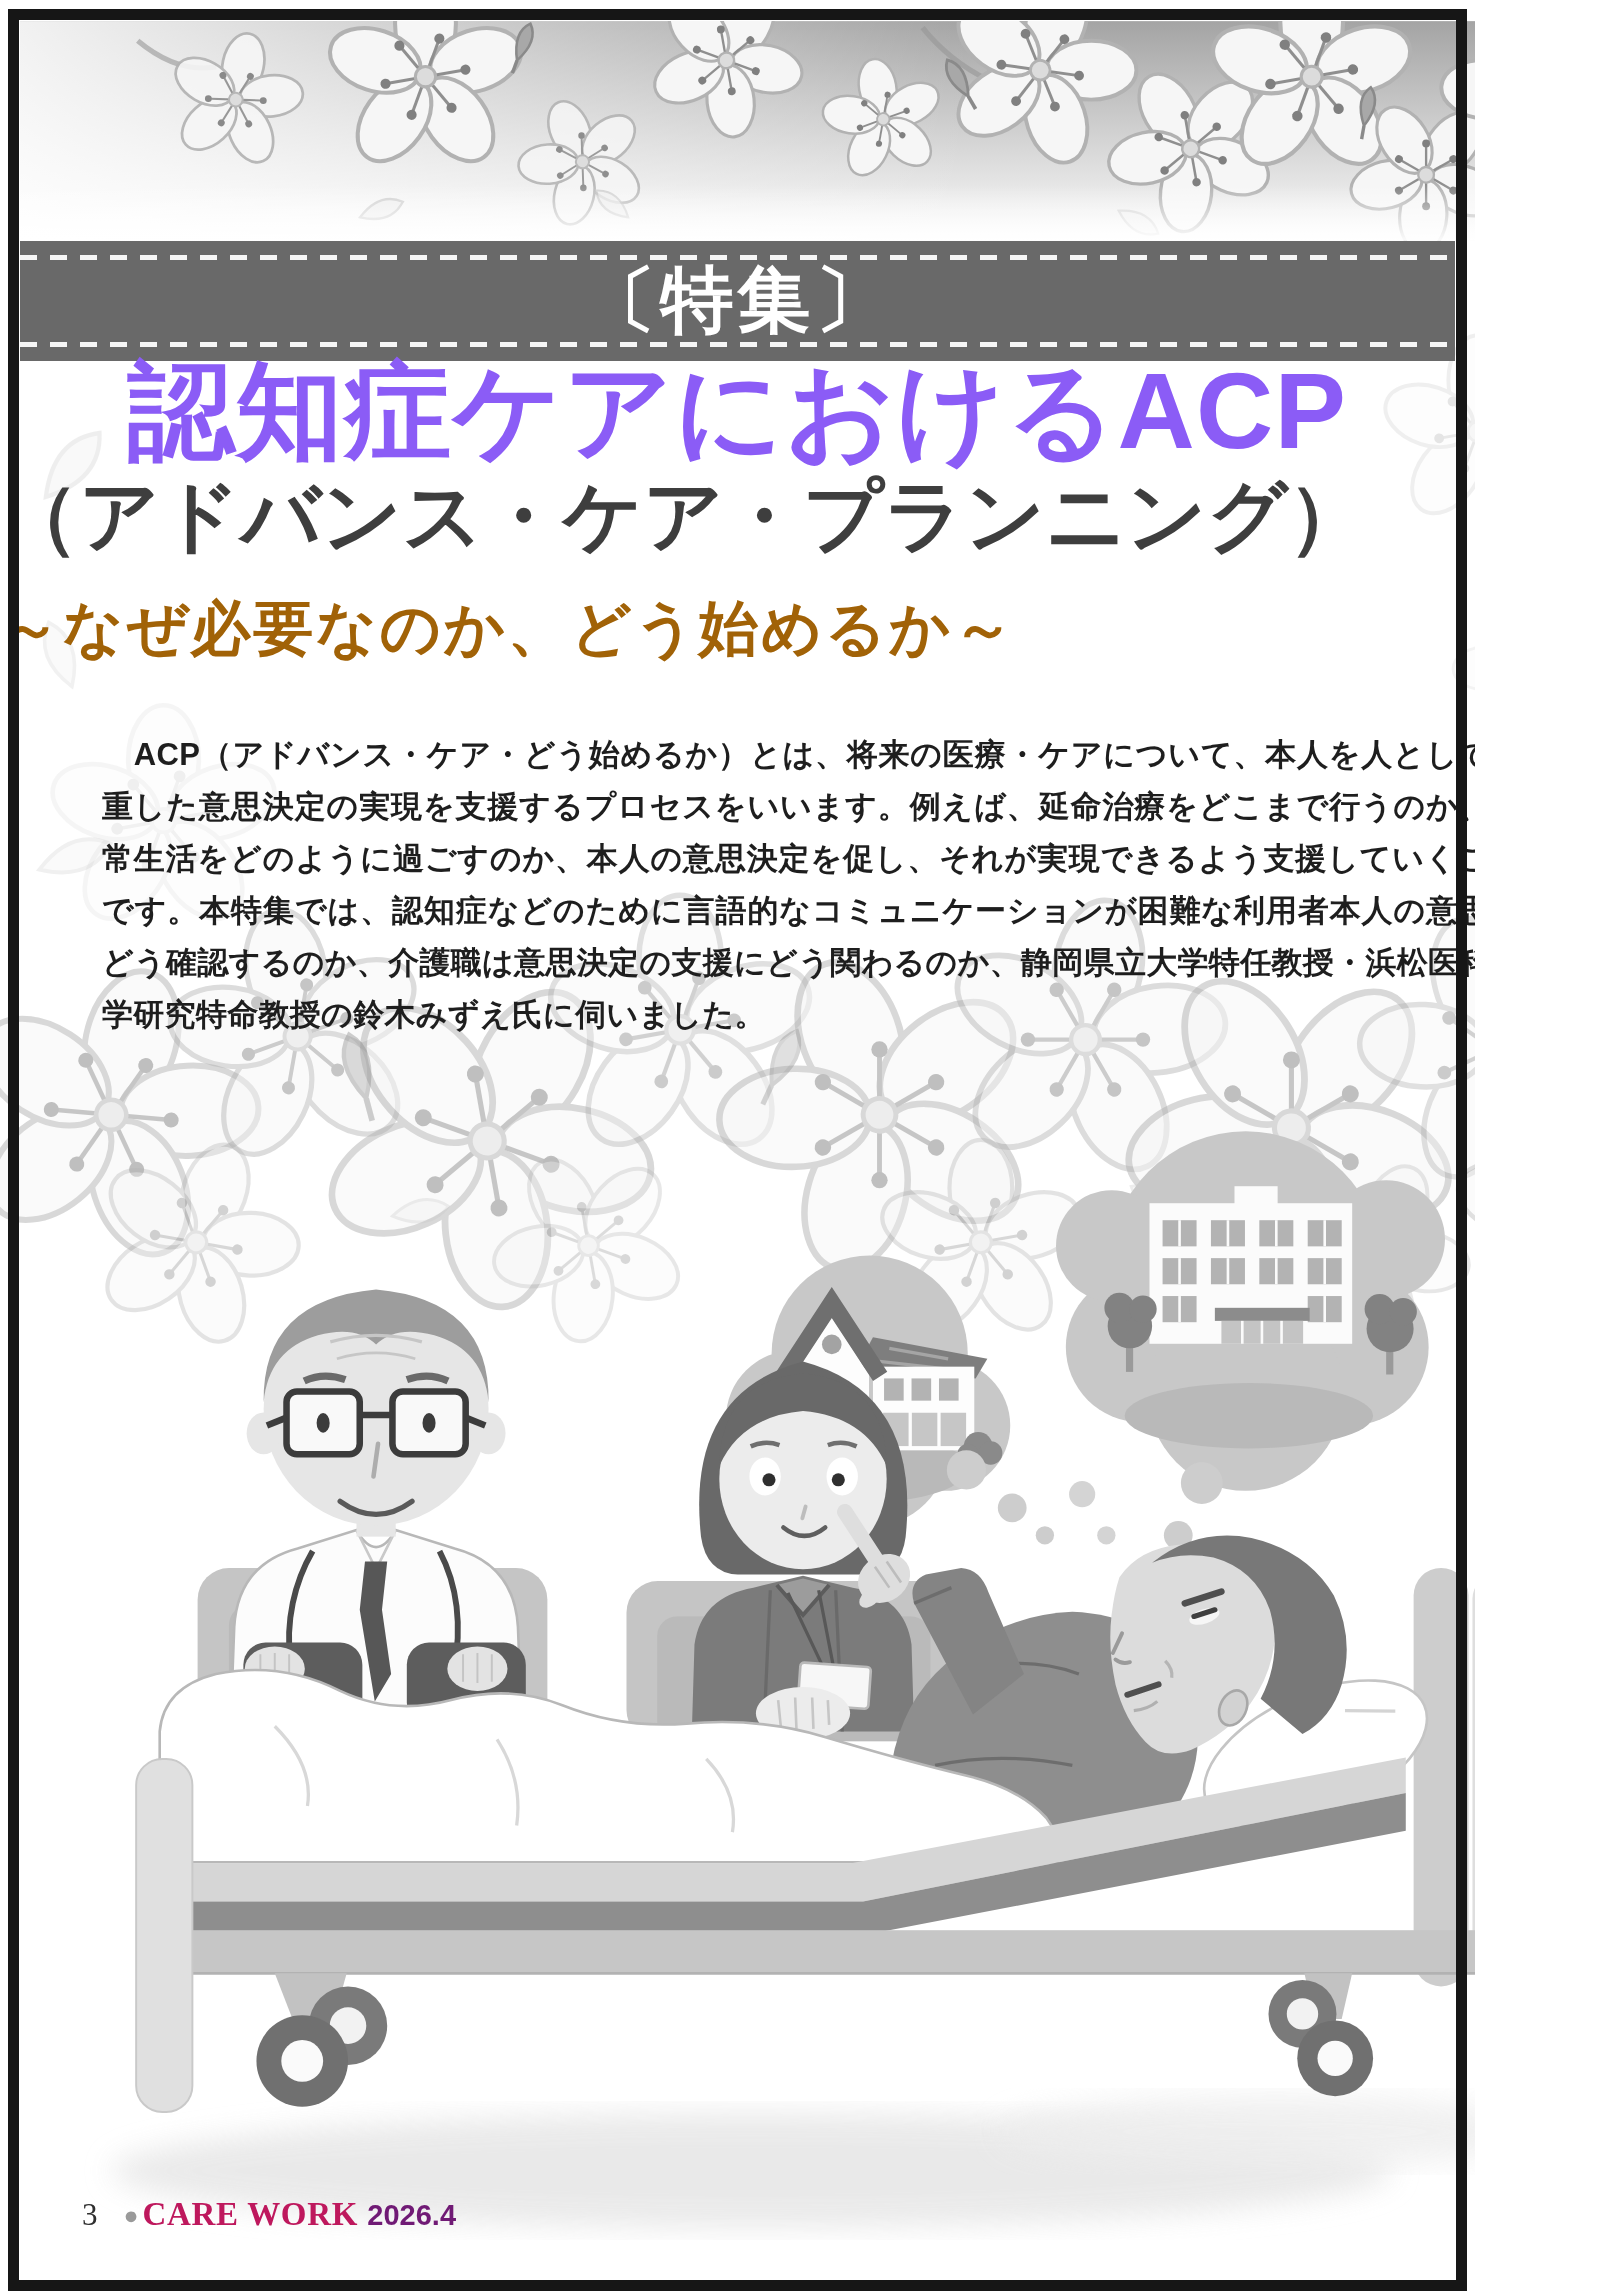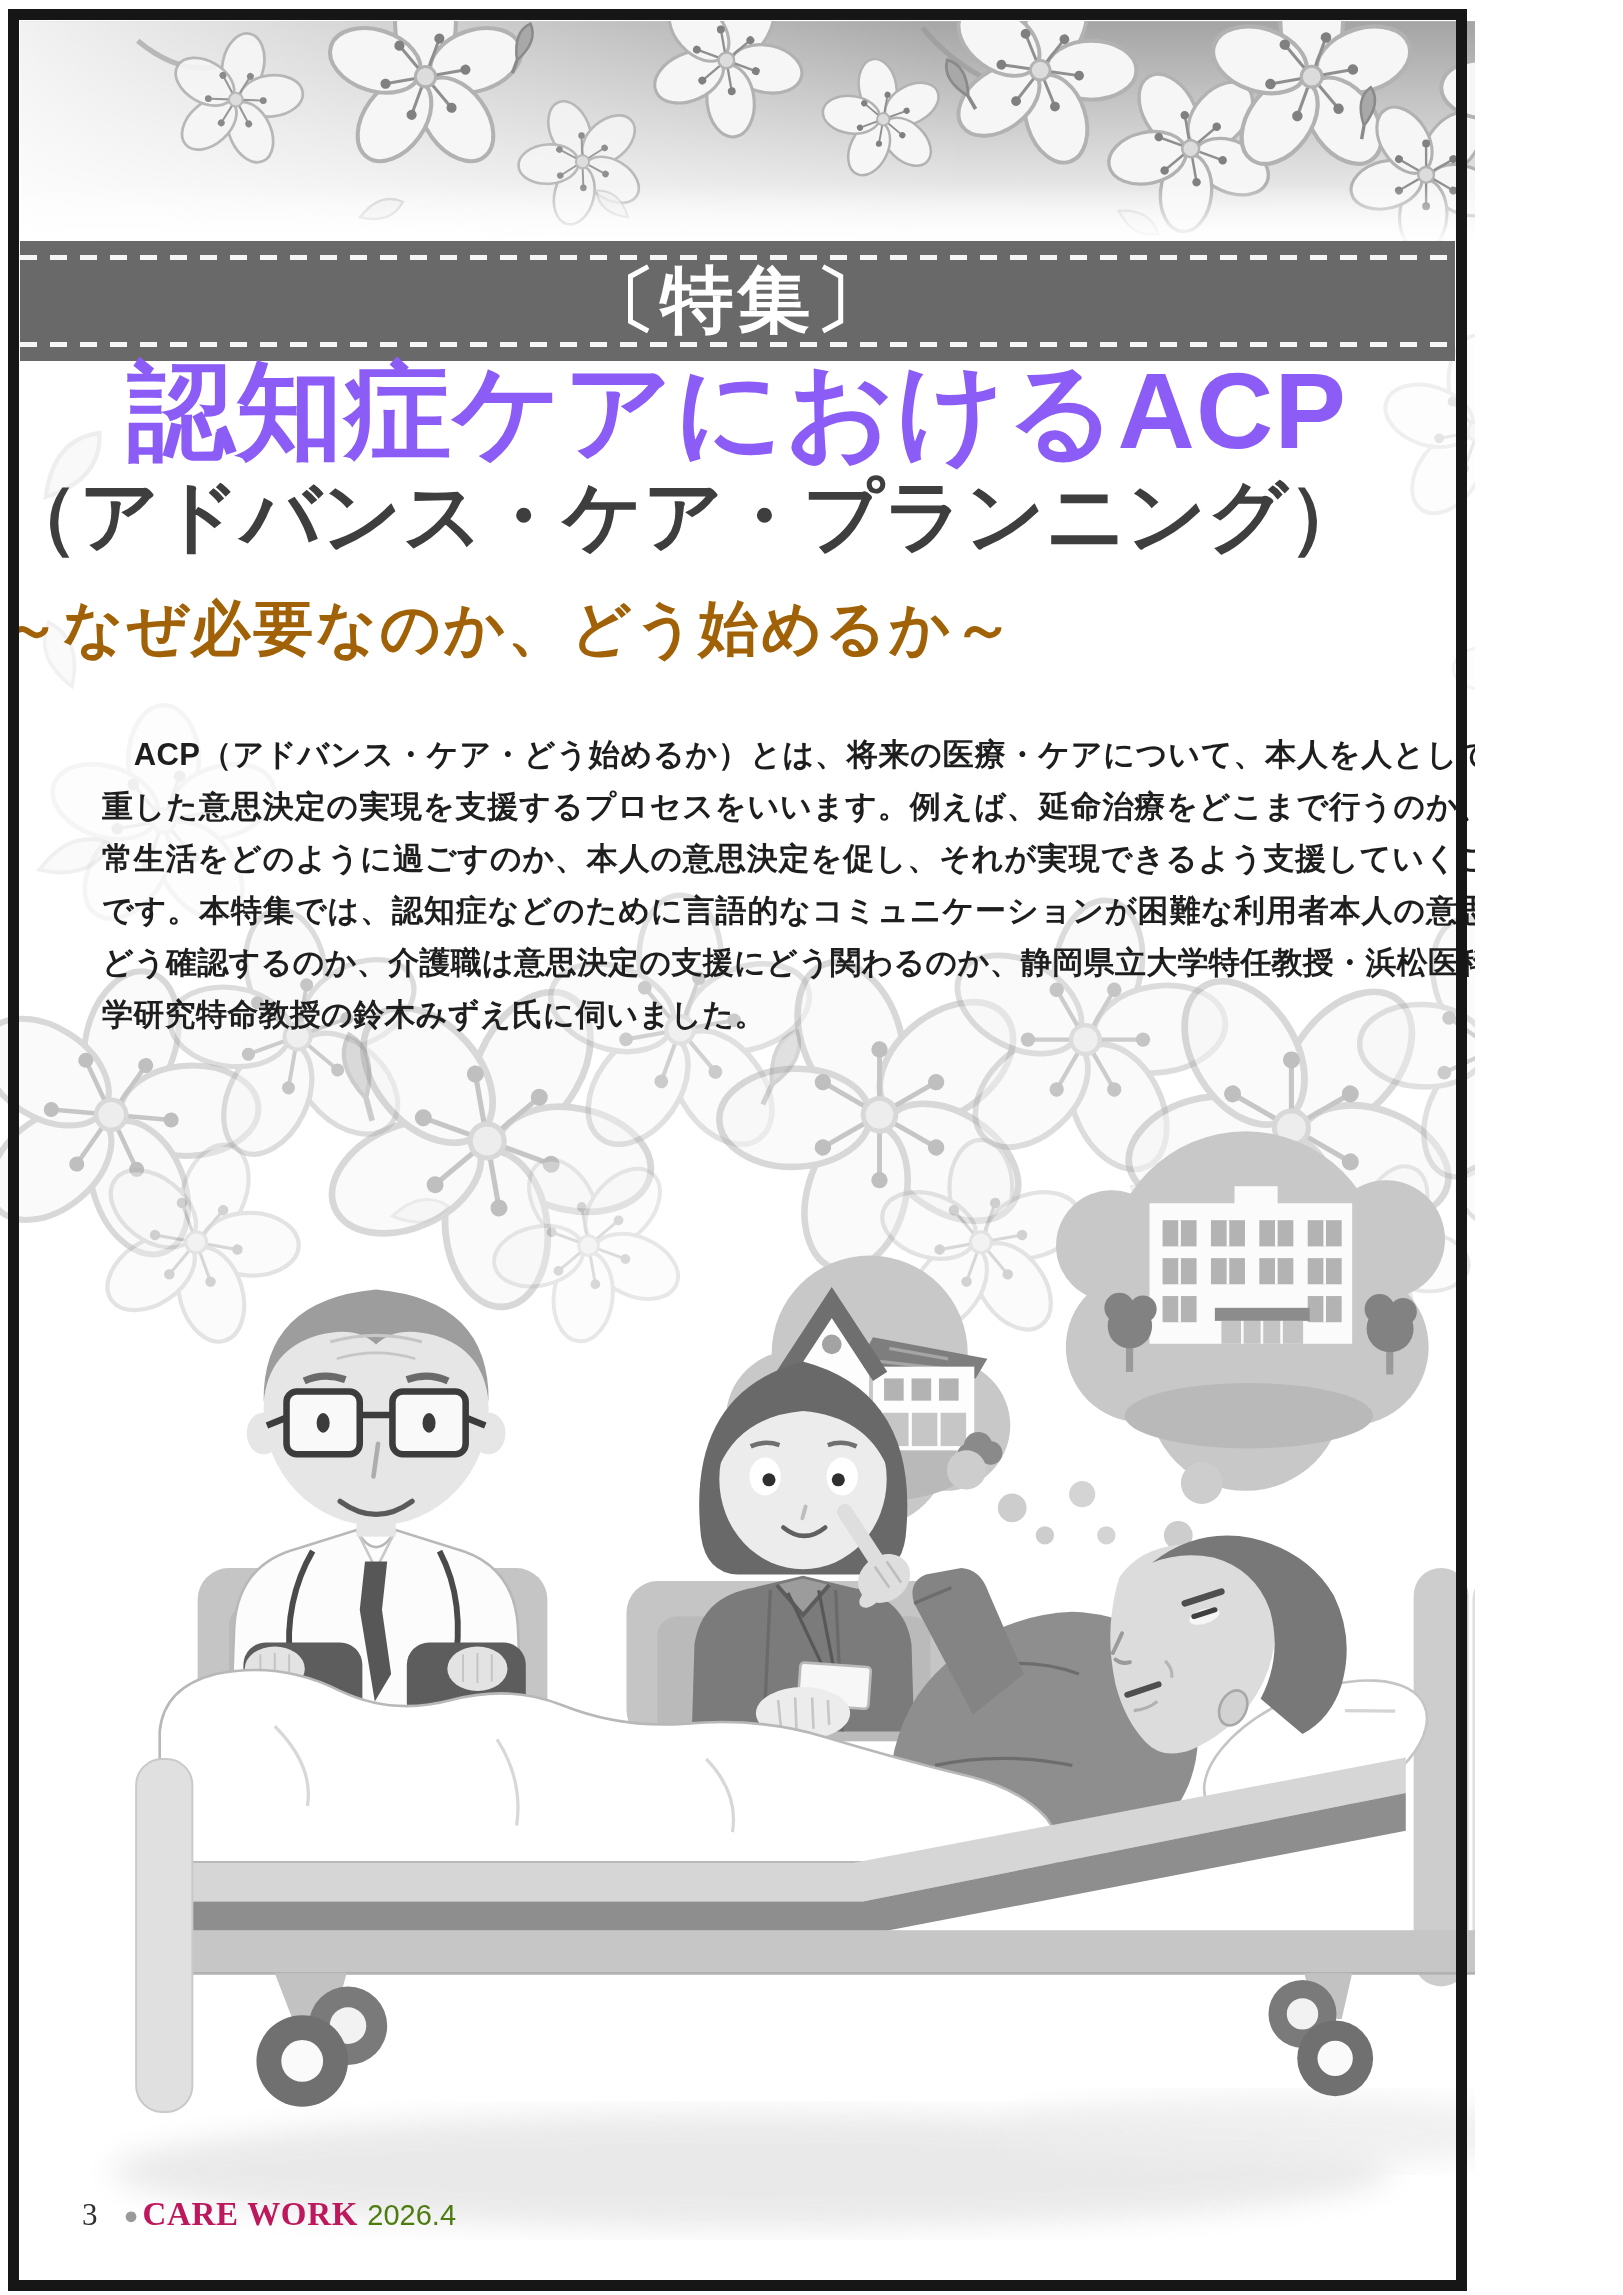--- a/index.html
+++ b/index.html
@@ -66,21 +66,21 @@
   }
   .footer .pageno{
     font-family:"Liberation Serif","DejaVu Serif",serif;
     font-size:31px;font-weight:normal;margin-right:26px;
   }
   .footer .bullet{font-size:25px;color:#9a9a9a;margin-right:3.9px;align-self:center;}
   .footer .mag{
     font-family:"Liberation Serif","DejaVu Serif",serif;
     font-size:33px;font-weight:bold;letter-spacing:0.7px;margin-right:9.2px;color:#be185d;
   }
-  .footer .issue{font-size:29px;font-weight:normal;color:#4d7c0f;}
+  .footer .issue{font-size:29px;font-weight:bold;color:#701a75;}
 </style>
 </head>
 <body>
 
 <div class="page">
 
   <svg width="0" height="0" style="position:absolute">
     <defs>
       <g id="blossom">
         <g fill="#f6f6f6" stroke="#b2b2b2" stroke-width="4">

